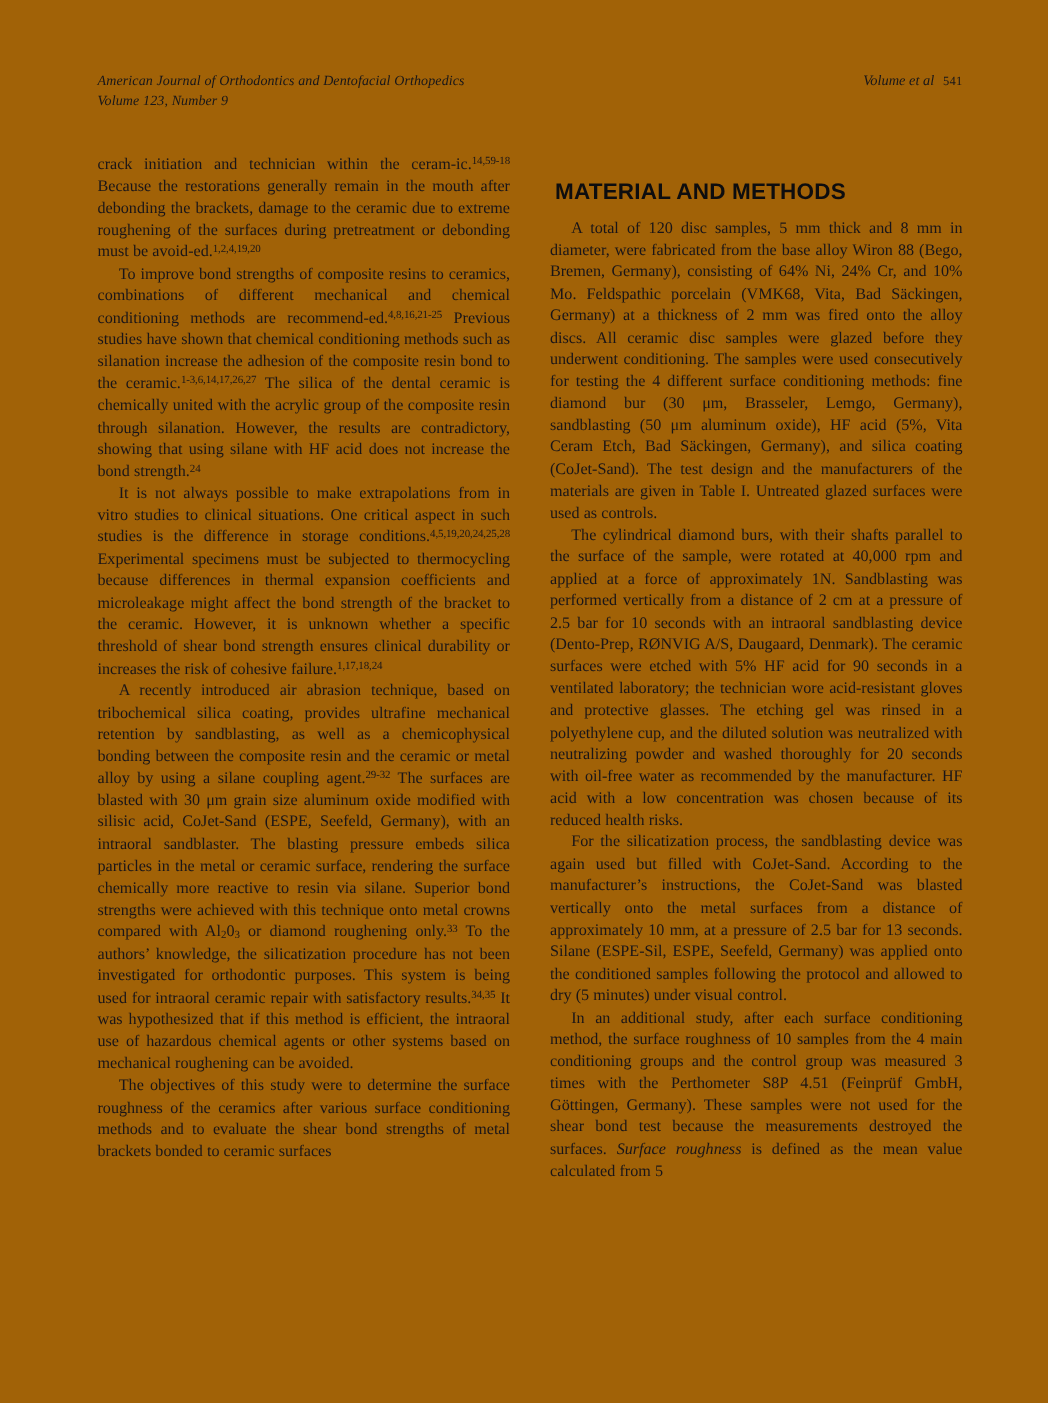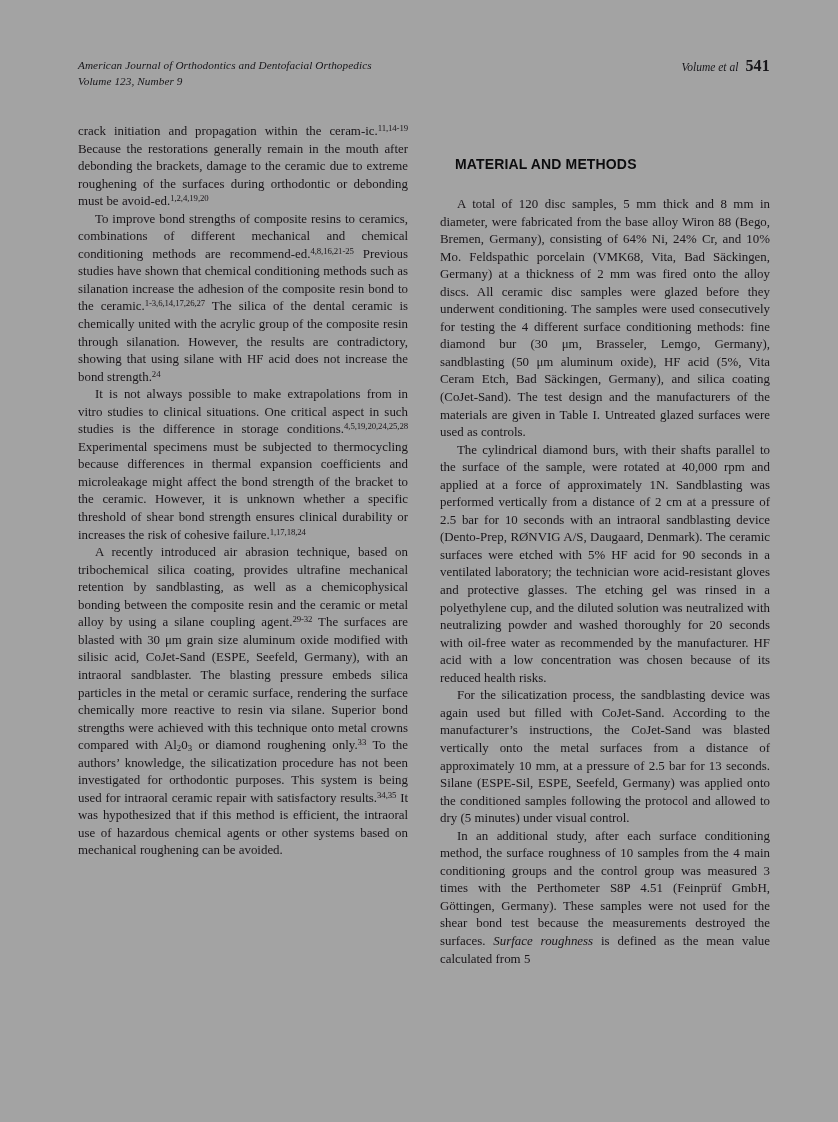--- a/index.html
+++ b/index.html
@@ -8,21 +8,21 @@
     padding: 0;
     background: #ffffff;
   }
   body {
     font-family: "Liberation Serif", serif;
   }
   .page {
     position: relative;
     width: 838px;
     height: 1122px;
-    background: #a3a3a3;
+    background: #a16207;
     box-sizing: border-box;
     overflow: hidden;
   }
   
   .running-head {
     position: absolute;
     left: 78px;
     top: 58px;
     width: 692px;
     display: flex;
@@ -42,23 +42,23 @@
     font-size: 11.5px;
     line-height: 15.5px;
     color: #17161a;
     white-space: nowrap;
     padding-top: 0px;
   }
   .rh-right .authors {
     font-style: italic;
   }
   .rh-right .pageno {
-    font-weight: bold;
+    font-weight: normal;
     font-style: normal;
-    font-size: 16px;
+    font-size: 10px;
     margin-left: 7px;
     letter-spacing: 0.2px;
   }
   
   .columns {
     position: absolute;
     left: 78px;
     top: 123px;
     width: 692px;
     height: 955px;
@@ -90,25 +90,25 @@
   }
   sub {
     font-size: 0.68em;
     vertical-align: -0.2em;
     line-height: 0;
   }
   i, .ital {
   }
   h2.section-head {
     font-family: "Liberation Sans", sans-serif;
-    font-size: 14px;
+    font-size: 18px;
     font-weight: bold;
     letter-spacing: 0.15px;
     color: #0d0d0f;
-    margin: 15px;
+    margin: 4px;
     padding: 0;
     line-height: 15px;
   }
   .sp-before-head { height: 19px; }
   .sp-after-head  { height: 9px; }
 </style>
 </head>
 <body>
 
 <div class="page">
@@ -120,28 +120,29 @@
     </div>
     <div class="rh-right">
       <span class="authors">Volume et al</span><span class="pageno">541</span>
     </div>
   </div>
 
   <div class="columns">
 
     <div class="col">
 
-      <p class="para cont"><span>crack initiation and propagation within the ceram-ic.</span><sup>11,14-19</sup><span> Because the restorations generally remain in the mouth after debonding the brackets, damage to the ceramic due to extreme roughening of the surfaces during orthodontic or debonding must be avoid-ed.</span><sup>1,2,4,19,20</sup></p>
+      <p class="para cont"><span>crack initiation and technician within the ceram-ic.</span><sup>14,59-18</sup><span> Because the restorations generally remain in the mouth after debonding the brackets, damage to the ceramic due to extreme roughening of the surfaces during pretreatment or debonding must be avoid-ed.</span><sup>1,2,4,19,20</sup></p>
 
       <p class="para"><span>To improve bond strengths of composite resins to ceramics, combinations of different mechanical and chemical conditioning methods are recommend-ed.</span><sup>4,8,16,21-25</sup><span> Previous studies have shown that chemical conditioning methods such as silanation increase the adhesion of the composite resin bond to the ceramic.</span><sup>1-3,6,14,17,26,27</sup><span> The silica of the dental ceramic is chemically united with the acrylic group of the composite resin through silanation. However, the results are contradictory, showing that using silane with HF acid does not increase the bond strength.</span><sup>24</sup></p>
 
       <p class="para"><span>It is not always possible to make extrapolations from in vitro studies to clinical situations. One critical aspect in such studies is the difference in storage conditions.</span><sup>4,5,19,20,24,25,28</sup><span> Experimental specimens must be subjected to thermocycling because differences in thermal expansion coefficients and microleakage might affect the bond strength of the bracket to the ceramic. However, it is unknown whether a specific threshold of shear bond strength ensures clinical durability or increases the risk of cohesive failure.</span><sup>1,17,18,24</sup></p>
 
       <p class="para"><span>A recently introduced air abrasion technique, based on tribochemical silica coating, provides ultrafine mechanical retention by sandblasting, as well as a chemicophysical bonding between the composite resin and the ceramic or metal alloy by using a silane coupling agent.</span><sup>29-32</sup><span> The surfaces are blasted with 30 μm grain size aluminum oxide modified with silisic acid, CoJet-Sand (ESPE, Seefeld, Germany), with an intraoral sandblaster. The blasting pressure embeds silica particles in the metal or ceramic surface, rendering the surface chemically more reactive to resin via silane. Superior bond strengths were achieved with this technique onto metal crowns compared with Al</span><sub>2</sub><span>0</span><sub>3</sub><span> or diamond roughening only.</span><sup>33</sup><span> To the authors’ knowledge, the silicatization procedure has not been investigated for orthodontic purposes. This system is being used for intraoral ceramic repair with satisfactory results.</span><sup>34,35</sup><span> It was hypothesized that if this method is efficient, the intraoral use of hazardous chemical agents or other systems based on mechanical roughening can be avoided.</span></p>
 
+      <p class="para">The objectives of this study were to determine the surface roughness of the ceramics after various surface conditioning methods and to evaluate the shear bond strengths of metal brackets bonded to ceramic surfaces</p>
 
     </div>
 
     <div class="col">
 
 
       <div class="sp-before-head"></div>
       <h2 class="section-head">MATERIAL AND METHODS</h2>
       <div class="sp-after-head"></div>
 

